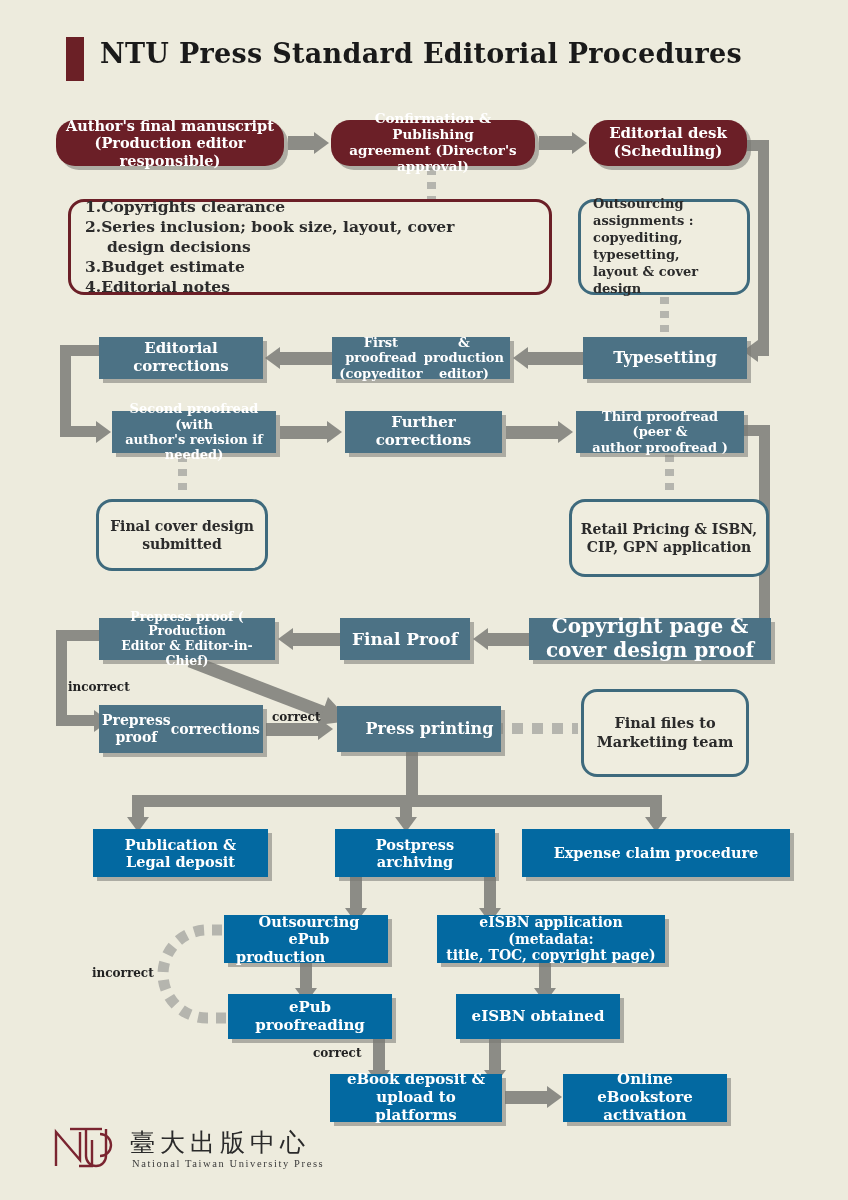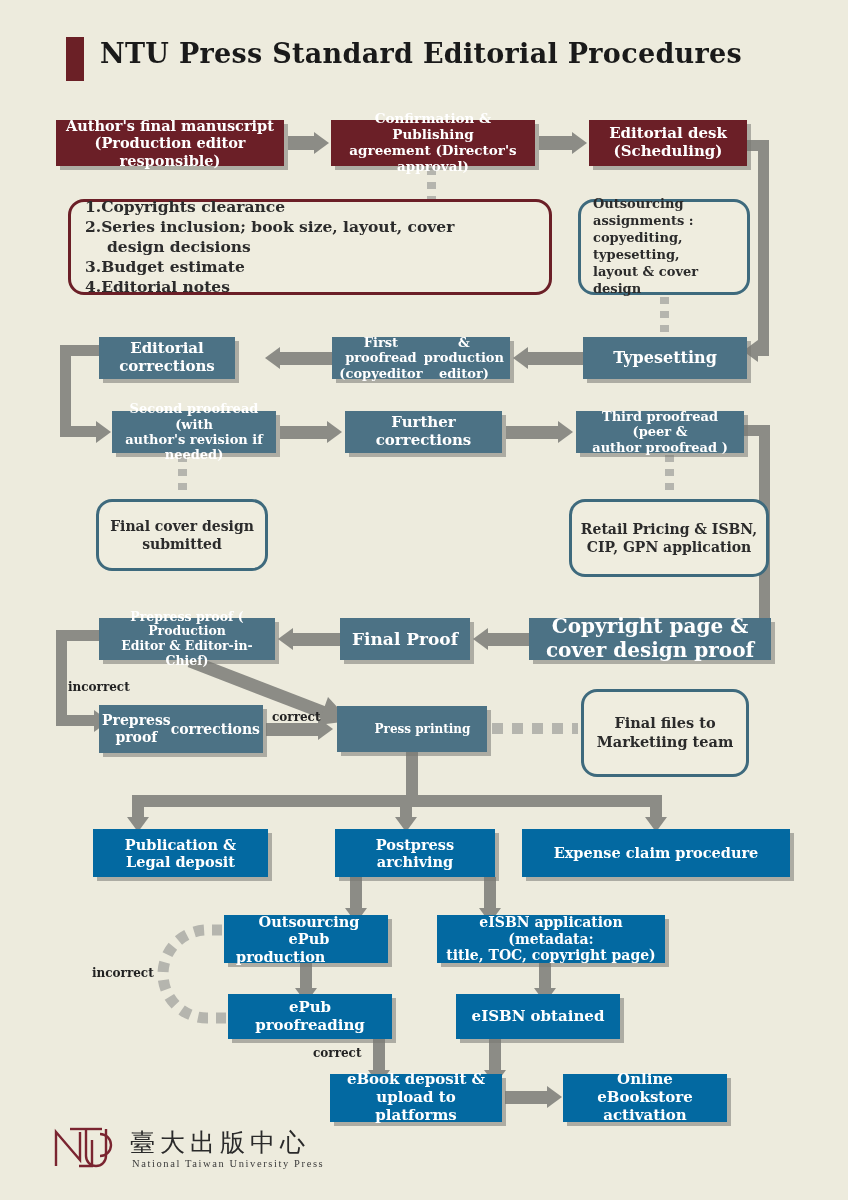--- a/index.html
+++ b/index.html
@@ -28,21 +28,21 @@
     text-align:center;
     font-family:"DejaVu Serif", serif;
     font-weight:bold;
     color:#ffffff;
     line-height:1.18;
     box-sizing:border-box;
     padding:2px 6px;
     box-shadow:4px 4px 0 rgba(120,120,115,.55);
     z-index:5;
   }
-  .maroon{background:#6b1f27;}
+  .maroon{background:#6b1f27;border-radius:19px;}
   .teal{background:#4c7285;}
   .brown{background:#0369a1;}
 
   
   .round{
     position:absolute;
     display:flex;align-items:center;
     box-sizing:border-box;
     background:#efeddf;
     border-radius:16px;
@@ -157,21 +157,21 @@
   <div class="arrow ar-l" style="left:513px;top:347px;"></div>
 
   <div class="node teal" style="left:332px;top:337px;width:178px;height:42px;font-size:13px;flex-direction:row;">
     <span>First proofread (copyeditor</span>
     <span>&amp; production editor)</span>
   </div>
 
   <div class="bar" style="left:280px;top:352px;width:52px;height:13px;"></div>
   <div class="arrow ar-l" style="left:265px;top:347px;"></div>
 
-  <div class="node teal" style="left:99px;top:337px;width:136px;height:42px;font-size:15px;">
+  <div class="node teal" style="left:99px;top:337px;width:164px;height:42px;font-size:15px;">
     <span>Editorial corrections</span>
   </div>
 
   <div class="bar" style="left:60px;top:345px;width:40px;height:11px;"></div>
   <div class="bar" style="left:60px;top:345px;width:11px;height:92px;"></div>
   <div class="bar" style="left:60px;top:426px;width:36px;height:11px;"></div>
   <div class="arrow ar-r" style="left:96px;top:421px;"></div>
 
   <div class="node teal" style="left:112px;top:411px;width:164px;height:42px;font-size:13px;flex-direction:column;">
     <span>Second proofread (with</span>
@@ -242,21 +242,21 @@
 
   <div class="node teal" style="left:99px;top:705px;width:164px;height:48px;font-size:14px;">
     <span>Prepress proof</span>
     <span>corrections</span>
   </div>
 
   <div class="bar" style="left:266px;top:723px;width:52px;height:13px;"></div>
   <div class="arrow ar-r" style="left:318px;top:718px;"></div>
   <div class="lbl" style="left:272px;top:710px;">correct</div>
 
-  <div class="node teal" style="left:337px;top:706px;width:150px;height:46px;font-size:12px;padding-left:27px;">
+  <div class="node teal" style="left:337px;top:706px;width:164px;height:46px;font-size:16px;padding-left:27px;">
     <span>Press printing</span>
   </div>
 
   <div class="dash dash-h" style="left:492px;top:723px;width:86px;height:11px;"></div>
 
   <div class="round rb-teal center" style="left:581px;top:689px;width:168px;height:88px;flex-direction:column;font-size:14.5px;">
     <div>Final files to</div>
     <div>Marketiing team</div>
   </div>
 

